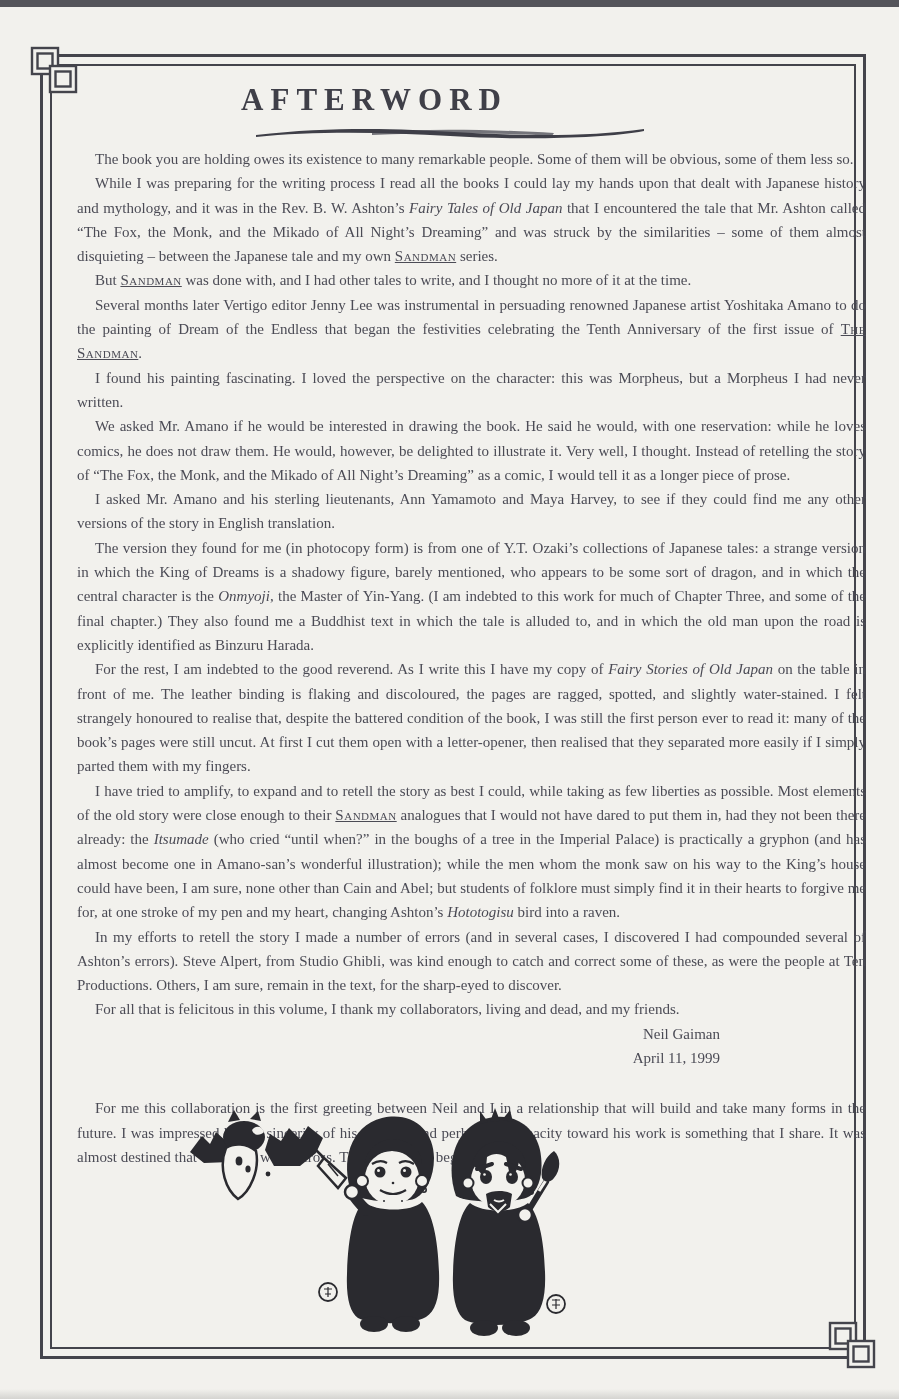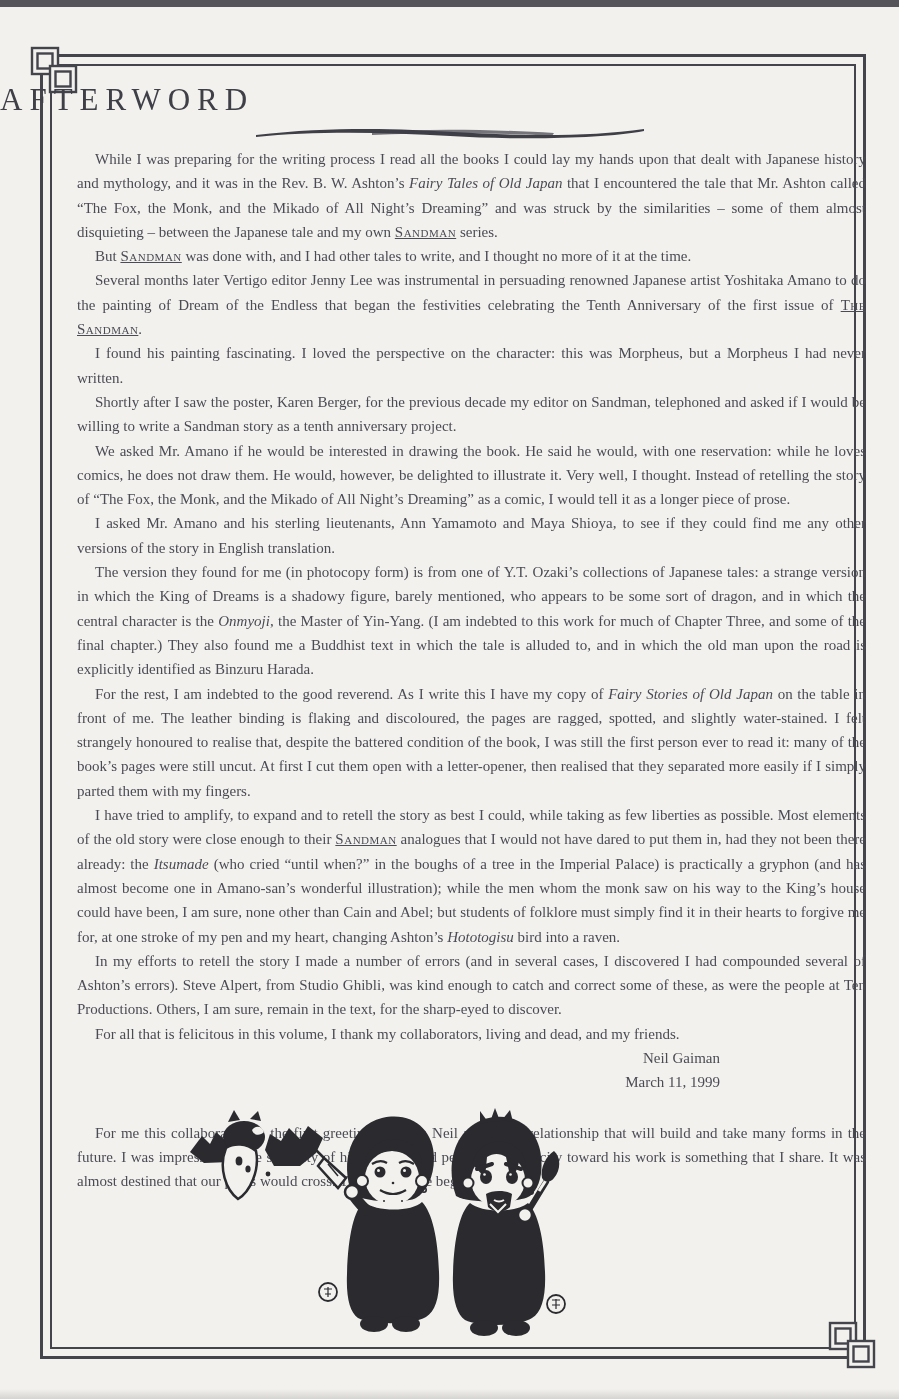--- a/index.html
+++ b/index.html
@@ -15,22 +15,22 @@
   .edge-top{position:absolute;top:0;left:0;width:899px;height:7px;background:var(--scan-edge);}
   .edge-bottom{position:absolute;bottom:0;left:0;width:899px;height:10px;
     background:linear-gradient(to bottom,rgba(0,0,0,0),rgba(80,80,80,.18));}
   .frame{position:absolute;left:40px;top:54px;width:820px;height:1299px;
     border:3px solid var(--frame);}
   .frame-inner{position:absolute;inset:7px;border:2px solid var(--frame);}
   .knot{position:absolute;width:54px;height:54px;}
   .knot.tl{left:-16px;top:-14px;}
   .knot.br{right:-16px;bottom:-16px;}
   .page-title{
-    position:absolute;top:82px;left:0;width:749px;margin:0;
-    font-size:31px;font-weight:normal;letter-spacing:7px;color:var(--title-ink);
+    position:absolute;top:82px;left:0;width:749px;margin:0;text-align:center;
+    font-size:31px;font-weight:bold;letter-spacing:7px;color:var(--title-ink);
   }
   .swash{position:absolute;top:124px;left:50%;transform:translateX(-50%);
     width:392px;height:18px;}
   .body-text{
     position:absolute;left:77px;top:147px;width:789px;
     color:var(--ink);font-size:15px;line-height:24.3px;text-align:justify;
   }
   .para{margin:0;text-indent:18px;}
   .sc{font-variant:small-caps;letter-spacing:.5px;text-decoration:underline;}
   .sig-block{text-align:right;padding-right:146px;line-height:24.3px;}
@@ -64,36 +64,36 @@
 
 <h1 class="page-title">AFTERWORD</h1>
 
 <svg class="swash" viewBox="0 0 392 18">
   <path fill="var(--title-ink)" d="M2,11 C80,2 150,5 200,8 C265,12 335,13 390,5 L390,7 C348,15 262,16 196,12 C130,8 58,7 2,13 Z"></path>
   <path fill="var(--title-ink)" d="M118,8 C180,4 250,6 300,9 L298,12 C248,9 178,8 118,11 Z" opacity=".7"></path>
 </svg>
 
 <div class="body-text">
   <div>
+      <p class="para">The book you are holding owes its existence to many remarkable people. Some of them will be obvious, some of them less so.</p>
       <p class="para">While I was preparing for the writing process I read all the books I could lay my hands upon that dealt with Japanese history and mythology, and it was in the Rev. B. W. Ashton’s <i>Fairy Tales of Old Japan</i> that I encountered the tale that Mr. Ashton called “The Fox, the Monk, and the Mikado of All Night’s Dreaming” and was struck by the similarities – some of them almost disquieting – between the Japanese tale and my own <span class="sc">Sandman</span> series.</p>
       <p class="para">But <span class="sc">Sandman</span> was done with, and I had other tales to write, and I thought no more of it at the time.</p>
       <p class="para">Several months later Vertigo editor Jenny Lee was instrumental in persuading renowned Japanese artist Yoshitaka Amano to do the painting of Dream of the Endless that began the festivities celebrating the Tenth Anniversary of the first issue of <span class="sc">The Sandman</span>.</p>
       <p class="para">I found his painting fascinating. I loved the perspective on the character: this was Morpheus, but a Morpheus I had never written.</p>
-      <p class="para">Shortly after I saw the poster, Karen Berger, for the previous decade my editor on Sandman, telephoned and asked if I would be willing to write a Sandman story as a tenth anniversary project.</p>
       <p class="para">We asked Mr. Amano if he would be interested in drawing the book. He said he would, with one reservation: while he loves comics, he does not draw them. He would, however, be delighted to illustrate it. Very well, I thought. Instead of retelling the story of “The Fox, the Monk, and the Mikado of All Night’s Dreaming” as a comic, I would tell it as a longer piece of prose.</p>
-      <p class="para">I asked Mr. Amano and his sterling lieutenants, Ann Yamamoto and Maya Shioya, to see if they could find me any other versions of the story in English translation.</p>
+      <p class="para">I asked Mr. Amano and his sterling lieutenants, Ann Yamamoto and Maya Harvey, to see if they could find me any other versions of the story in English translation.</p>
       <p class="para">The version they found for me (in photocopy form) is from one of Y.T. Ozaki’s collections of Japanese tales: a strange version in which the King of Dreams is a shadowy figure, barely mentioned, who appears to be some sort of dragon, and in which the central character is the <i>Onmyoji</i>, the Master of Yin-Yang. (I am indebted to this work for much of Chapter Three, and some of the final chapter.) They also found me a Buddhist text in which the tale is alluded to, and in which the old man upon the road is explicitly identified as Binzuru Harada.</p>
       <p class="para">For the rest, I am indebted to the good reverend. As I write this I have my copy of <i>Fairy Stories of Old Japan</i> on the table in front of me. The leather binding is flaking and discoloured, the pages are ragged, spotted, and slightly water-stained. I felt strangely honoured to realise that, despite the battered condition of the book, I was still the first person ever to read it: many of the book’s pages were still uncut. At first I cut them open with a letter-opener, then realised that they separated more easily if I simply parted them with my fingers.</p>
       <p class="para">I have tried to amplify, to expand and to retell the story as best I could, while taking as few liberties as possible. Most elements of the old story were close enough to their <span class="sc">Sandman</span> analogues that I would not have dared to put them in, had they not been there already: the <i>Itsumade</i> (who cried “until when?” in the boughs of a tree in the Imperial Palace) is practically a gryphon (and has almost become one in Amano-san’s wonderful illustration); while the men whom the monk saw on his way to the King’s house could have been, I am sure, none other than Cain and Abel; but students of folklore must simply find it in their hearts to forgive me for, at one stroke of my pen and my heart, changing Ashton’s <i>Hototogisu</i> bird into a raven.</p>
       <p class="para">In my efforts to retell the story I made a number of errors (and in several cases, I discovered I had compounded several of Ashton’s errors). Steve Alpert, from Studio Ghibli, was kind enough to catch and correct some of these, as were the people at Ten Productions. Others, I am sure, remain in the text, for the sharp-eyed to discover.</p>
       <p class="para">For all that is felicitous in this volume, I thank my collaborators, living and dead, and my friends.</p>
     </div>
   <div class="sig-block">
     <div>Neil Gaiman</div>
-    <div>March 11, 1999</div>
+    <div>April 11, 1999</div>
   </div>
   <p class="para closing">For me this collaboration is the first greeting between Neil and I in a relationship that will build and take many forms in the future. I was impressed by the sincerity of his attitude, and perhaps his tenacity toward his work is something that I share. It was almost destined that our paths would cross. This is only the beginning.</p>
 </div>
 
 <svg class="illo" viewBox="0 0 445 237" role="img" aria-label="ink drawing of a raven flying beside chibi caricatures of Neil Gaiman holding a pen and Yoshitaka Amano holding a brush">
 
   <g fill="var(--illo)">
     <path d="M22,46 L34,30 L42,38 L48,26 L58,35 L66,27 L74,38 L62,56 L36,57 Z"></path>
     <path d="M155,32 L140,20 L132,33 L121,22 L113,35 L102,28 L97,44 L106,60 L132,60 L148,47 Z"></path>
     <ellipse cx="76" cy="31" rx="21" ry="16"></ellipse>

